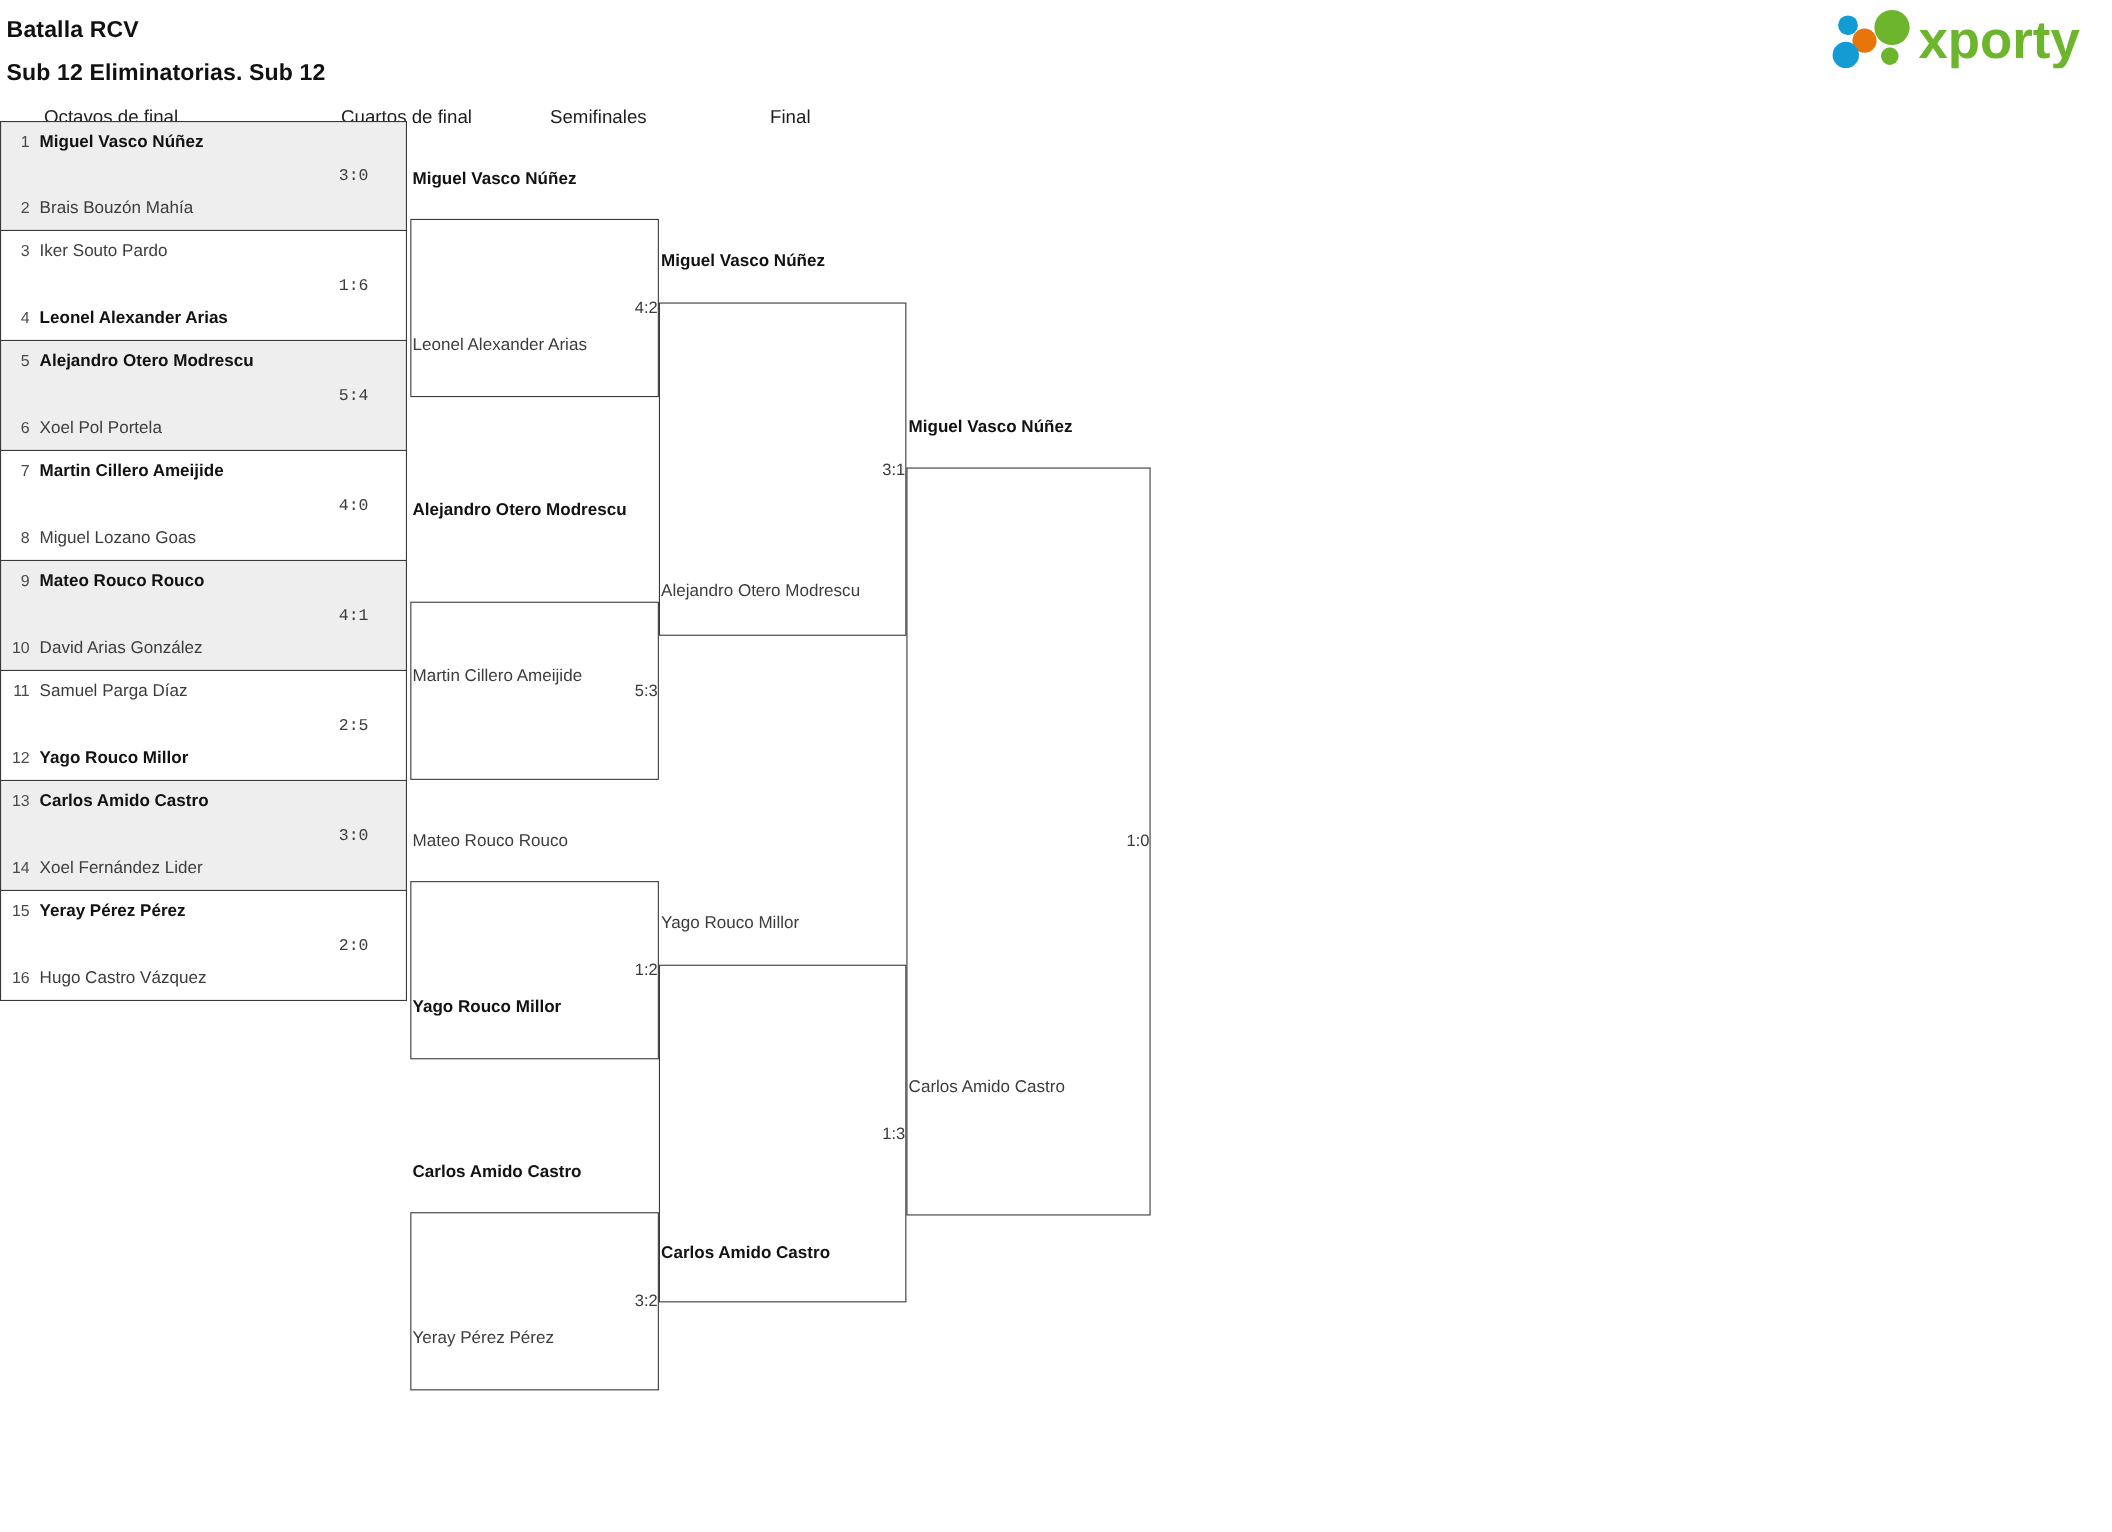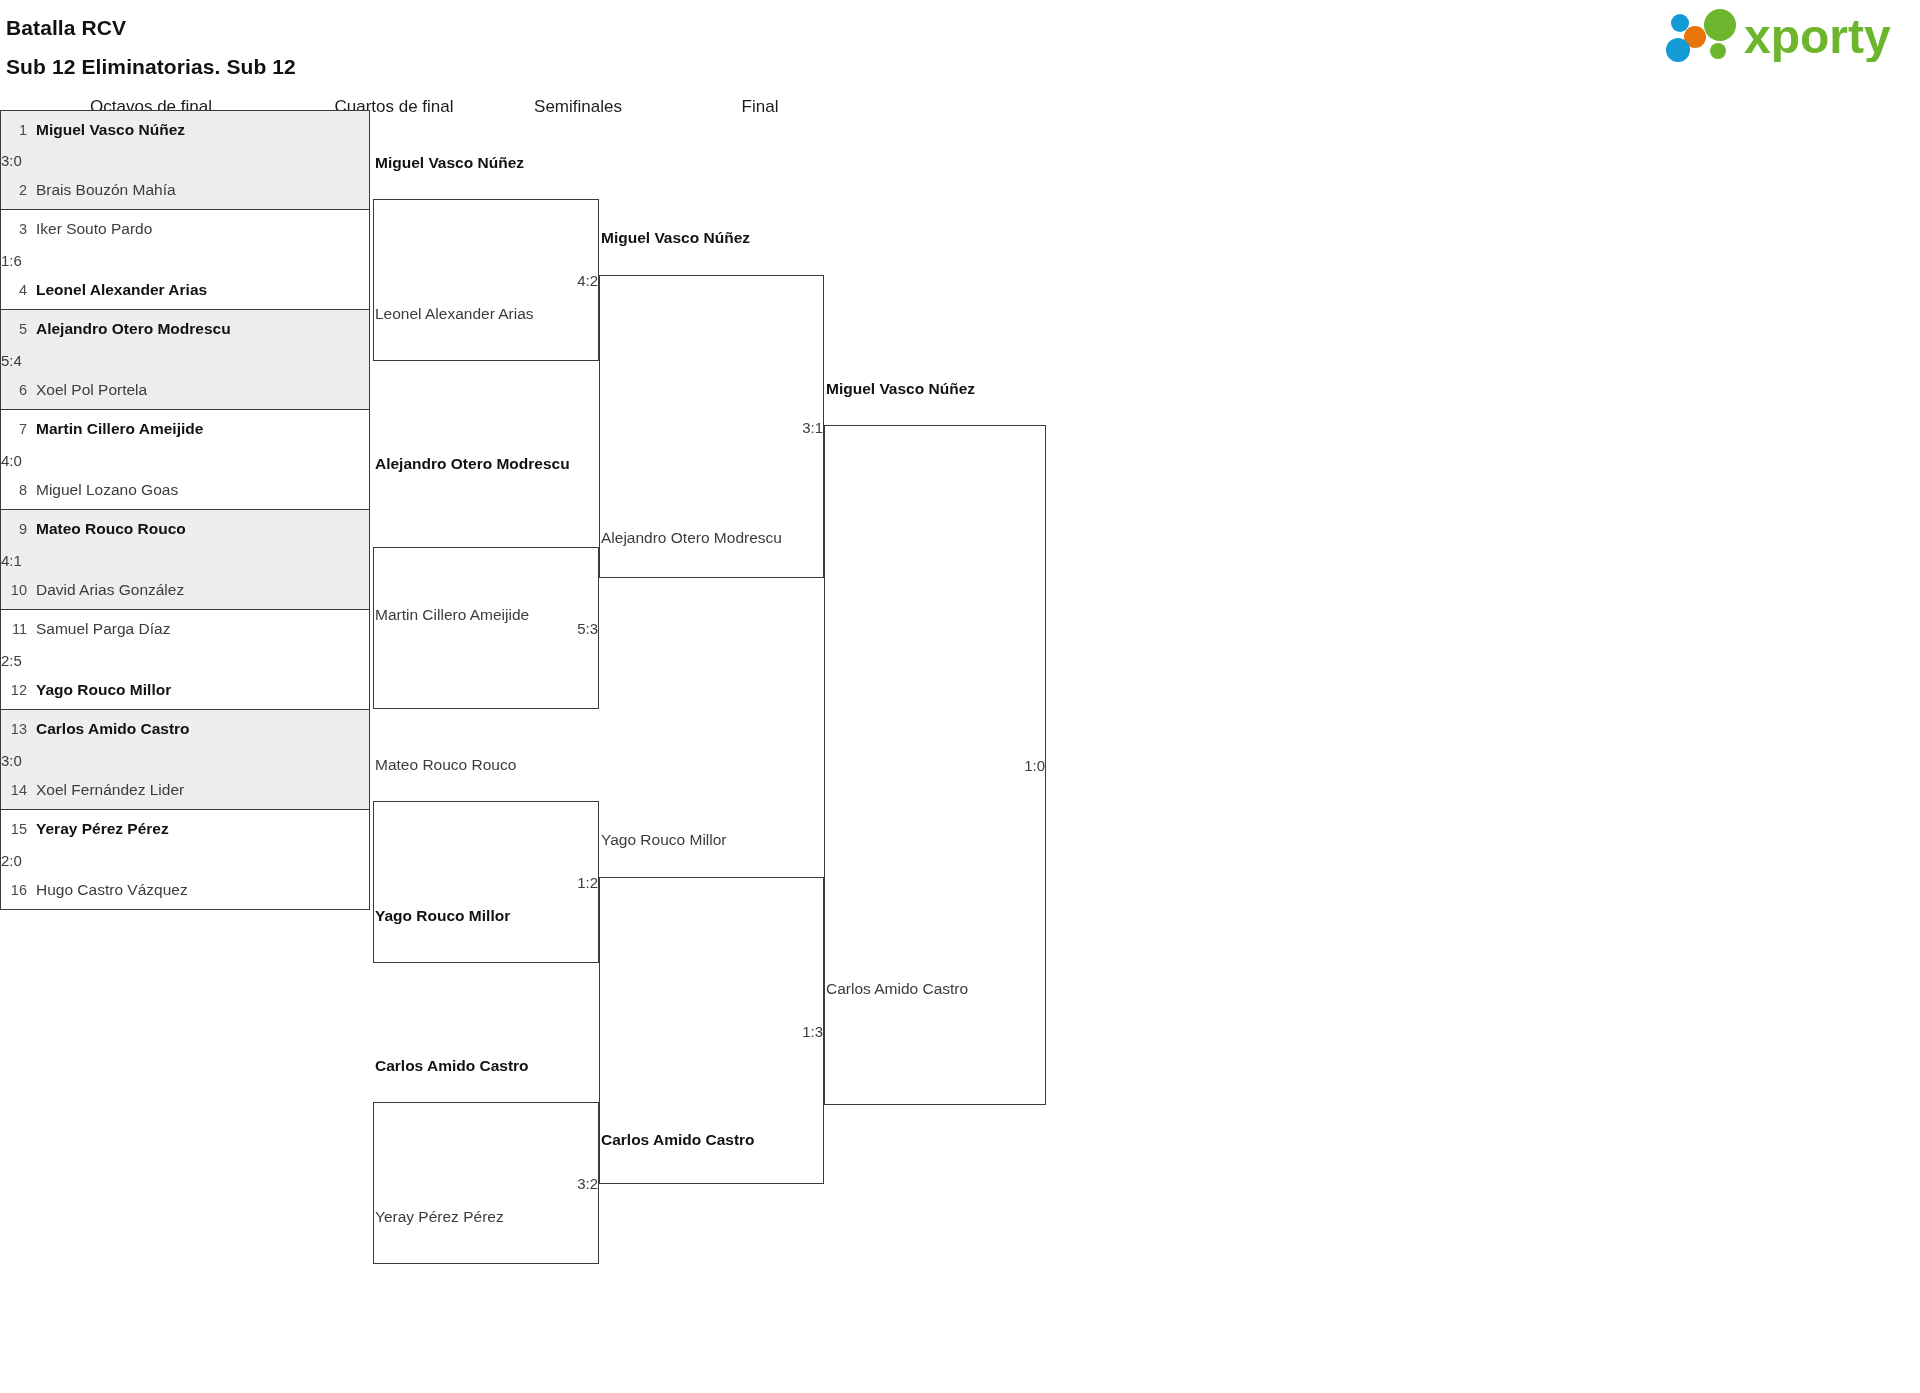--- a/index.html
+++ b/index.html
@@ -16,21 +16,21 @@
   
   .title-block { position: absolute; left: 6px; top: 2px; }
   .title-line { font-size: 21px; font-weight: bold; line-height: 27px; color: #111; letter-spacing: .1px; margin-top: 12px; }
 
   .logo { position: absolute; right: 14px; top: 6px; width: 250px; height: 56px; }
   .logo svg { display: block; }
 
   
   .round-head {
     position: absolute; top: 97px; font-size: 17px; color: #1d1d1d;
-    text-align: center; white-space: nowrap;
+    white-space: nowrap;
   }
 
   
   .r1 { position: absolute; left: 0px; top: 110px; width: 370px; }
   .r1-match {
     position: relative; width: 370px; height: 100px;
     border-left: 1.3px solid #3a3a3a; border-right: 1.3px solid #3a3a3a;
     border-bottom: 1.3px solid #3a3a3a;
   }
   .r1-match.first { border-top: 1.3px solid #3a3a3a; }
@@ -39,21 +39,21 @@
   .r1-row.top { top: 7px; }
   .r1-row.bot { bottom: 7px; }
   .seed {
     width: 26px; text-align: right; margin-right: 9px;
     font-size: 14.5px; color: #4a4a4a; flex: 0 0 26px;
   }
   .pname { font-size: 15.5px; color: #3c3c3c; white-space: nowrap; }
   .pname.win { font-weight: bold; color: #121212; }
   .r1-score {
     position: absolute; left: 0; right: 0; top: 50%; transform: translateY(-50%);
-    text-align: left; font-size: 15px; color: #3c3c3c; padding-right: 34px;
+    text-align: right; font-size: 15px; color: #3c3c3c; padding-right: 34px; font-family: Liberation Mono, monospace;
   }
 
   
   .bx {
     position: absolute;
     border: 1.3px solid #3a3a3a;
     background: transparent;
   }
   .bx-score {
     position: absolute; left: 0; right: 0; top: 50%; transform: translateY(-50%);

